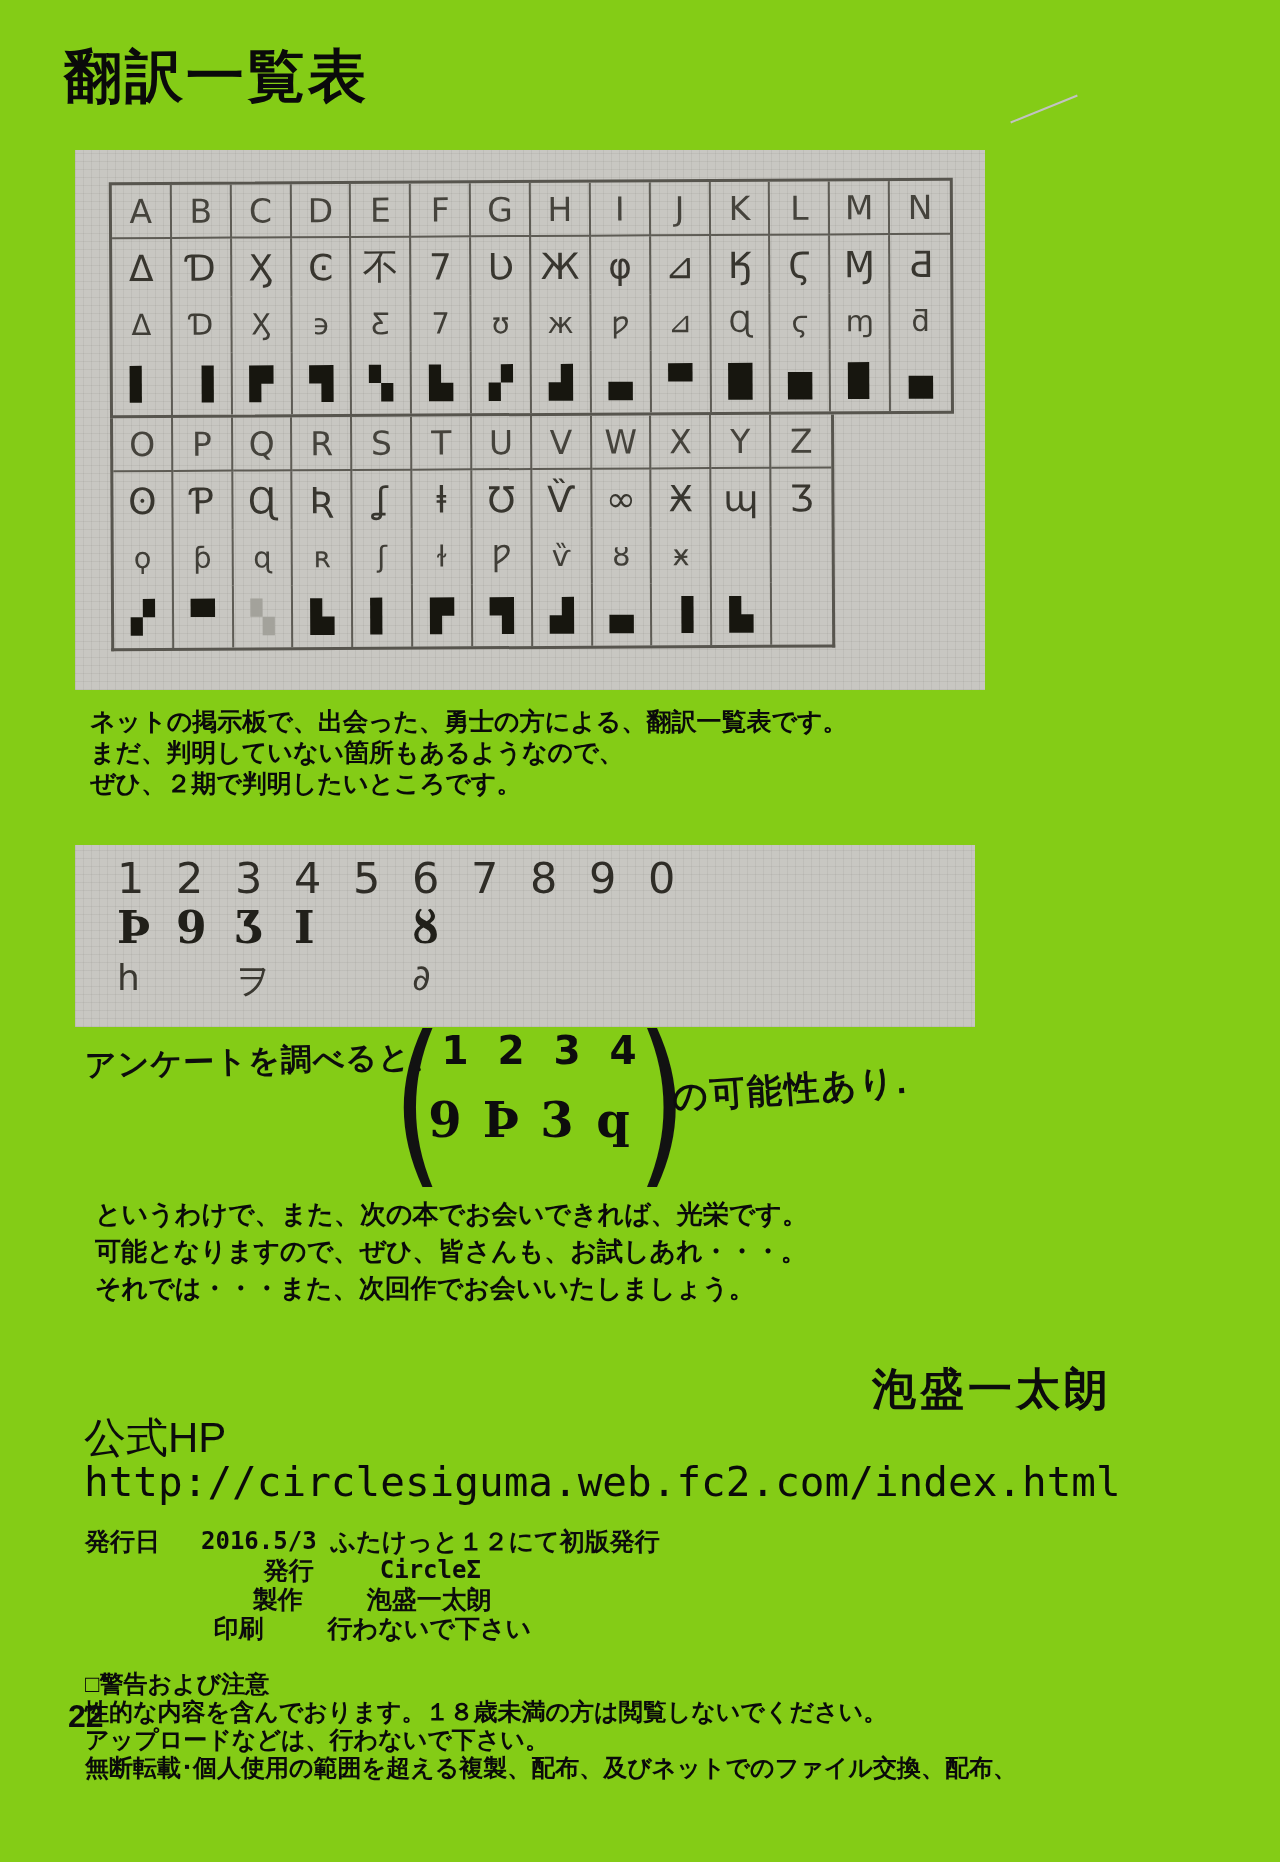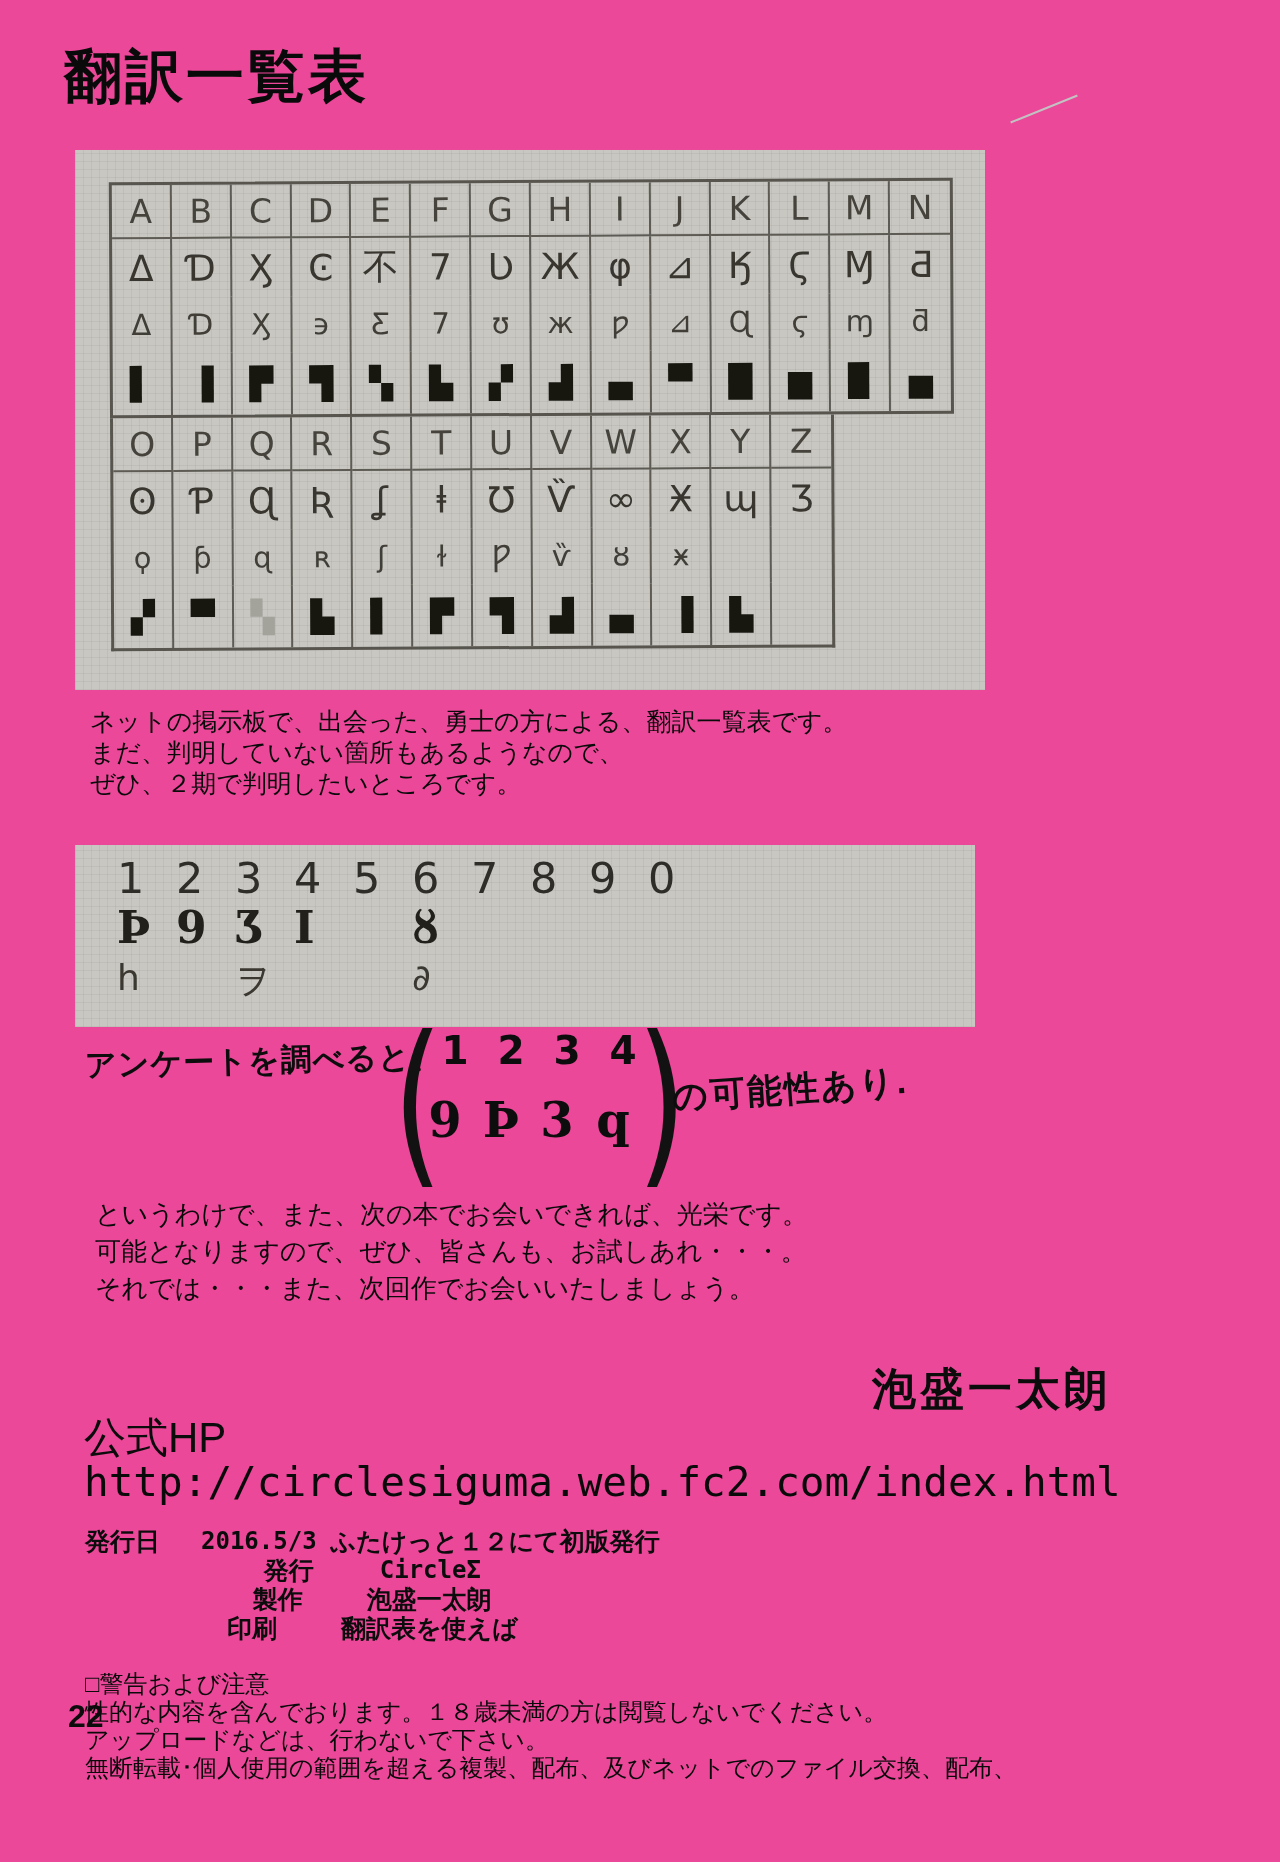--- a/index.html
+++ b/index.html
@@ -1,16 +1,16 @@
 <!DOCTYPE html>
 <html><head>
 <meta charset="utf-8">
 <style>
   html,body{margin:0;padding:0;background:#e8e8e8;}
-  .page{position:relative;width:1280px;height:1862px;background:#ec4899;overflow:hidden;
+  .page{position:relative;width:1280px;height:1862px;background:#84cc16;overflow:hidden;
         font-family:"Liberation Sans","DejaVu Sans",sans-serif;color:#0c0c0c;}
 
   .page-title{position:absolute;left:64px;top:38px;font-size:58px;font-weight:900;
               letter-spacing:3px;color:#0a0a0a;}
 
   .artifact{position:absolute;left:1008px;top:108px;width:72px;height:2px;background:#c2c2c2;
             transform:rotate(-22deg);}
 
   
   .scan{position:absolute;background-color:#c8c7c2;
@@ -24,21 +24,21 @@
   .tc{display:flex;align-items:center;justify-content:center;
       border-right:2px solid #5d5b54;font-family:"DejaVu Sans",sans-serif;}
   .tc.lastcol{border-right:none;}
   .tc.letter{height:52px;font-size:33px;color:#45433c;border-bottom:2px solid #5d5b54;}
   .tc.v1{height:58px;font-size:36px;color:#38362f;}
   .tc.v2{height:56px;font-size:29px;color:#403e37;}
   .tc.dark{height:62px;font-size:31px;font-weight:bold;color:#17160f;}
   .tc.dark.faint{color:#a3a29b;}
 
   
-  .jp-par{position:absolute;font-weight:400;color:#0a0a0a;}
+  .jp-par{position:absolute;font-weight:700;color:#0a0a0a;}
   .caption1{left:90px;top:706px;font-size:25px;}
   .caption1 .tline{line-height:31px;}
   .closing{left:95px;top:1196px;font-size:26px;}
   .closing .tline{line-height:37px;}
 
   
   .scan2{left:75px;top:845px;width:900px;height:182px;}
   .numrow{position:absolute;left:42px;display:flex;}
   .numrow .numcell{width:59px;}
   .row-digits{top:8px;font-size:43px;color:#2f2d27;font-family:"DejaVu Sans",sans-serif;}
@@ -281,21 +281,21 @@
       <div class="colo-row">
         <span class="lab">発行</span>
         <span class="mono">CircleΣ</span>
       </div>
       <div class="colo-row">
         <span class="lab">製作</span>
         <span class="val noMono">泡盛一太朗</span>
       </div>
       <div class="colo-row">
         <span class="lab">印刷</span>
-        <span class="val noMono">翻訳表を使えば</span>
+        <span class="val noMono">行わないで下さい</span>
       </div>
     </div>
 
   <div class="jp-par warning">
     <div class="tline">□警告および注意</div>
   <div class="tline">性的な内容を含んでおります。１８歳未満の方は閲覧しないでください。</div>
       <div class="tline">アップロードなどは、行わないで下さい。</div>
       <div class="tline">無断転載･個人使用の範囲を超える複製、配布、及びネットでのファイル交換、配布、</div>
     </div>
 

